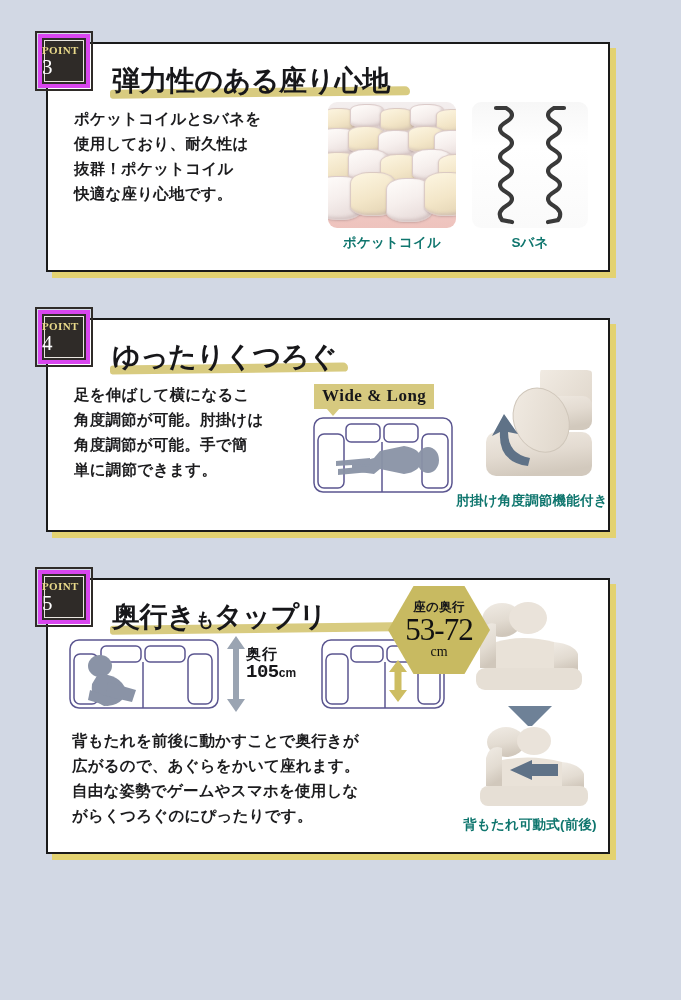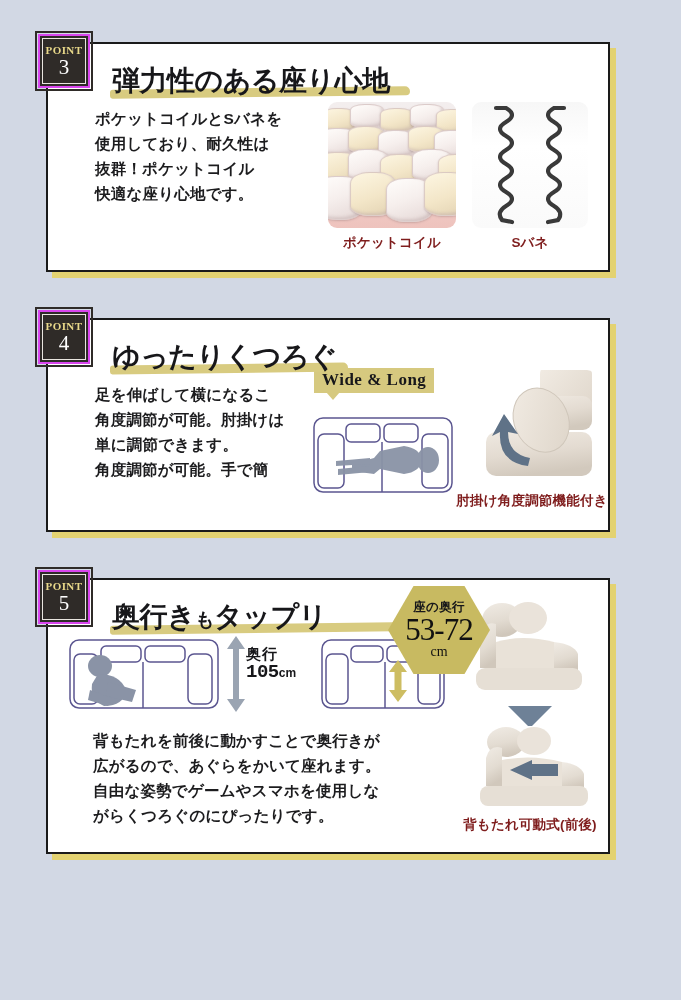--- a/index.html
+++ b/index.html
@@ -32,26 +32,26 @@
   #card-p5 { left: 46px;  top: 578px; width: 564px; height: 276px; }
 
   
   .point-badge {
     position: absolute;
     left: -10px;
     top: -10px;
     width: 52px;
     height: 54px;
     background: #2f2b28;
-    border: 2px solid #d946ef;
+    border: 4px solid #d946ef;
     outline: 2px solid #2f2b28;
     outline-offset: 1px;
     display: flex;
     flex-direction: column;
-    align-items: center;
+    align-items: flex-start;
     justify-content: center;
     z-index: 6;
     box-shadow: inset 0 0 0 2px #2f2b28, inset 0 0 0 3px #e9e6e0;
   }
   .point-badge .pb-word {
     font-family: "Liberation Serif", "DejaVu Serif", serif;
     font-weight: bold;
     font-size: 11px;
     letter-spacing: .4px;
     color: #e9d98a;
@@ -95,28 +95,27 @@
   #swash-p5 { width: 288px; }
 
   
   .body-text {
     position: absolute;
     font-size: 15.5px;
     font-weight: bold;
     line-height: 1.62;
     color: #1c1c1e;
     letter-spacing: .2px;
-    margin-left: 21px;
   }
 
   .caption {
     position: absolute;
     font-size: 13.5px;
     font-weight: bold;
-    color: #7f1d1d;
+    color: #0f766e;
     text-align: center;
     letter-spacing: .2px;
     white-space: nowrap;
   }
 
   
   .photo { position: absolute; overflow: hidden; border-radius: 9px; }
 
   
   .coil-photo {
@@ -283,25 +282,25 @@
       <span class="pb-word">POINT</span>
       <span class="pb-num">4</span>
     </div>
 
     <div class="heading-swash" id="swash-p4"></div>
     <h2 class="card-heading">ゆったりくつろぐ</h2>
 
     <div class="body-text" style="left:26px; top:62px; width:240px;">
       <div>足を伸ばして横になるこ</div>
       <div>角度調節が可能。肘掛けは</div>
+      <div>角度調節が可能。手で簡</div>
       <div>単に調節できます。</div>
-      <div>角度調節が可能。手で簡</div>
-    </div>
-
-    <div class="wl-banner" style="left:266px; top:48px;">Wide &amp; Long</div>
+    </div>
+
+    <div class="wl-banner" style="left:266px; top:64px;">Wide &amp; Long</div>
 
     <div style="position:absolute; left:264px; top:96px; width:142px; height:78px;">
       <svg width="142" height="78" viewBox="0 0 142 78">
         <g fill="none" stroke="#5b5690" stroke-width="1.5">
           <rect x="2" y="2" width="138" height="74" rx="9"></rect>
           <rect x="6" y="18" width="26" height="54" rx="6"></rect>
           <rect x="110" y="18" width="26" height="54" rx="6"></rect>
           <rect x="34" y="8" width="34" height="18" rx="5"></rect>
           <rect x="72" y="8" width="34" height="18" rx="5"></rect>
           <line x1="70" y1="26" x2="70" y2="76"></line>

